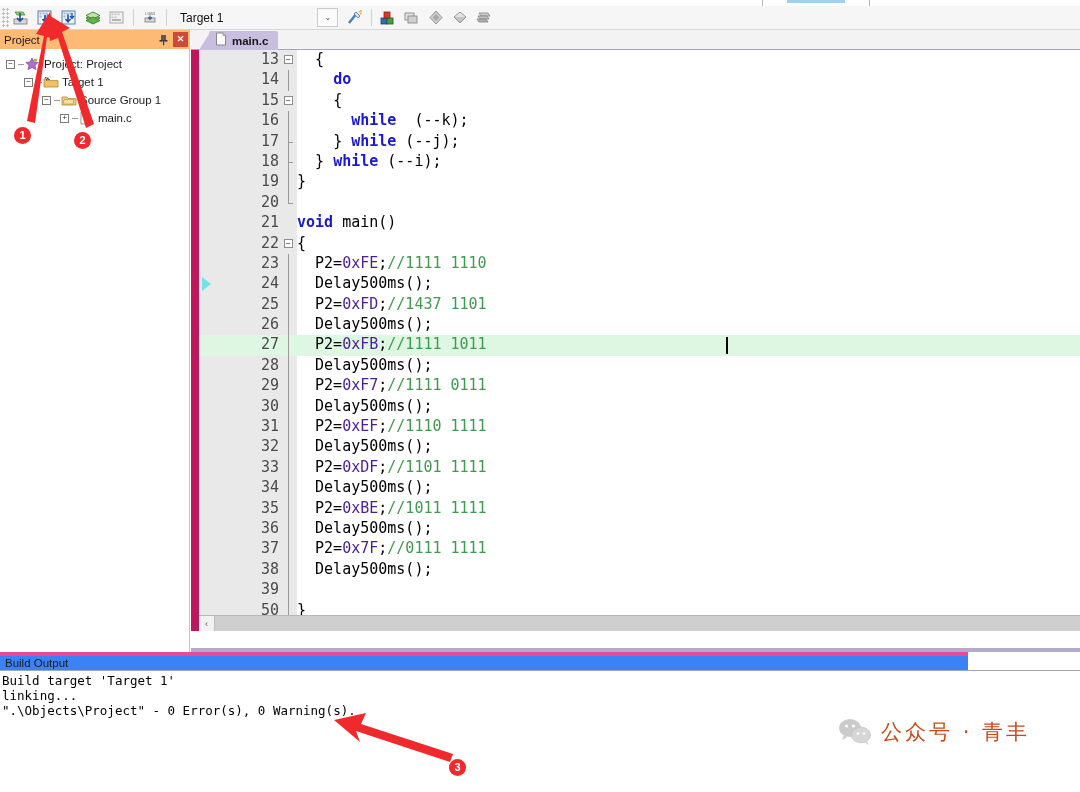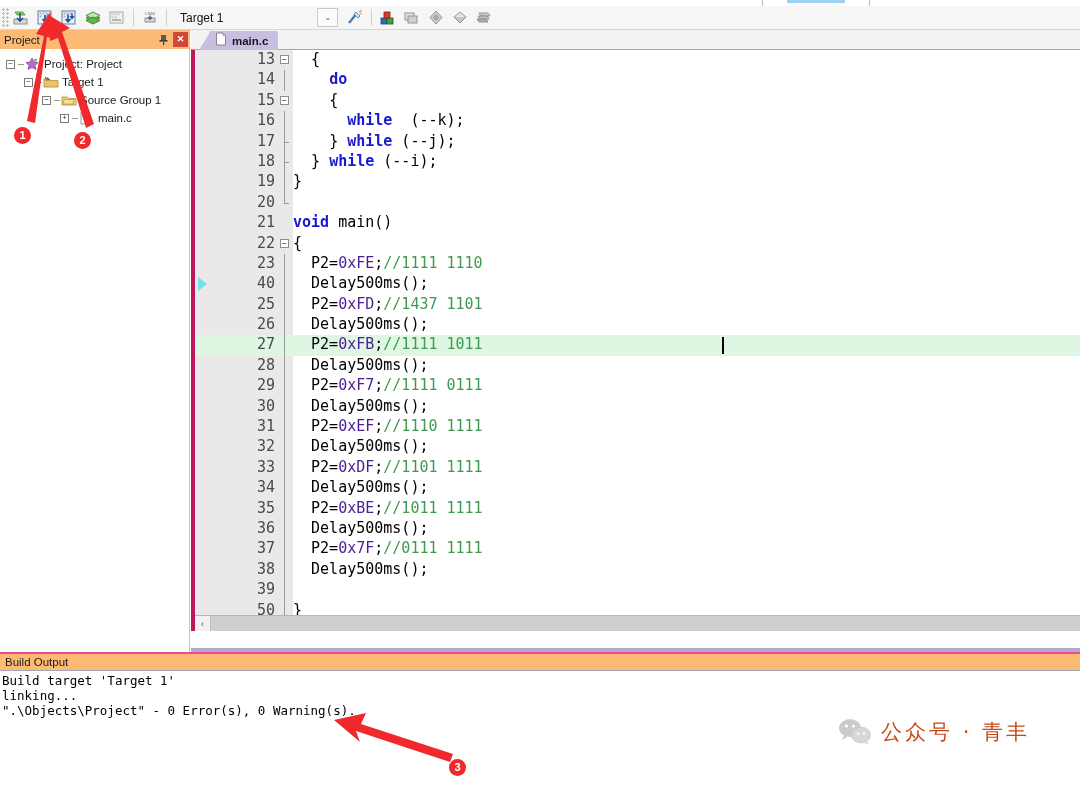--- a/index.html
+++ b/index.html
@@ -123,21 +123,21 @@
   .tab-skew-l {
     position: absolute; left: 8px; top: 1px; width: 12px; height: 19px;
     background: #c8bedf;
     clip-path: polygon(100% 0, 100% 100%, 0 100%);
   }
   .tab-label { font-size: 11.5px; color: #17171b; font-weight: bold; }
 
   .code-area {
     position: relative; width: 889px; height: 581px;
     background: #ffffff;
-    border-left: 4px solid #be185d;
+    border-left: 8px solid #be185d;
     overflow: hidden;
   }
   .gutter-bg {
     position: absolute; left: 0; top: 0; width: 84px; height: 581px;
     background: #e9e9e9;
   }
   .fold-col {
     position: absolute; left: 84px; top: 0; width: 14px; height: 581px;
     background: #e9e9e9;
   }
@@ -214,23 +214,23 @@
     position: absolute; left: 191px; top: 648px; width: 889px; height: 4px;
     background: #b3a9cd;
   }
 
   
   .build-panel {
     position: absolute; left: 0; top: 652px; width: 1080px; height: 140px;
     background: #ffffff;
   }
   .build-header {
-    height: 18px; width: 1080px; background: #fdba74;
+    height: 18px; width: 968px; background: #3b82f6;
     display: flex; align-items: center;
-    border-top: 2px solid #ec4899;
+    border-top: 4px solid #ec4899;
   }
   .build-title { font-size: 11.5px; color: #1a1a1a; margin-left: 5px; }
   .build-body {
     position: relative;
     height: 121px; width: 1080px; background: #ffffff;
     border-top: 1px solid #9fa9b5;
     padding: 2px 0 0 2px;
     font-family: "DejaVu Sans Mono", monospace;
     font-size: 12.5px; color: #000;
     line-height: 15.2px;
@@ -483,21 +483,21 @@
           <div class="cline"><span class="lno">14</span><span class="fold-line"></span><span class="ctext"><span class="k-plain">    </span><span class="k-blue">do</span></span></div>
           <div class="cline"><span class="lno">15</span><span class="fold-box">−</span><span class="ctext"><span class="k-plain">    </span><span class="k-plain">{</span></span></div>
           <div class="cline"><span class="lno">16</span><span class="fold-line"></span><span class="ctext"><span class="k-plain">      </span><span class="k-blue">while</span><span class="k-plain">  (--k);</span></span></div>
           <div class="cline"><span class="lno">17</span><span class="fold-line"></span><span class="fold-tick"></span><span class="ctext"><span class="k-plain">    </span><span class="k-plain">} </span><span class="k-blue">while</span><span class="k-plain"> (--j);</span></span></div>
           <div class="cline"><span class="lno">18</span><span class="fold-line"></span><span class="fold-tick"></span><span class="ctext"><span class="k-plain">  </span><span class="k-plain">} </span><span class="k-blue">while</span><span class="k-plain"> (--i);</span></span></div>
           <div class="cline"><span class="lno">19</span><span class="fold-line"></span><span class="ctext"><span class="k-plain">}</span></span></div>
           <div class="cline"><span class="lno">20</span><span class="fold-end"></span><span class="fold-end-t"></span><span class="ctext"></span></div>
           <div class="cline"><span class="lno">21</span><span class="ctext"><span class="k-blue">void</span><span class="k-plain"> main()</span></span></div>
           <div class="cline"><span class="lno">22</span><span class="fold-box">−</span><span class="ctext"><span class="k-plain">{</span></span></div>
           <div class="cline"><span class="lno">23</span><span class="fold-line"></span><span class="ctext"><span class="k-plain">  </span><span class="k-plain">P2=</span><span class="k-hex">0xFE</span><span class="k-plain">;</span><span class="k-cmt">//1111 1110</span></span></div>
-          <div class="cline"><span class="lno">40</span><span class="fold-line"></span><span class="bmark-arrow"></span><span class="ctext"><span class="k-plain">  </span><span class="k-plain">Delay500ms();</span></span></div>
+          <div class="cline"><span class="lno">24</span><span class="fold-line"></span><span class="bmark-arrow"></span><span class="ctext"><span class="k-plain">  </span><span class="k-plain">Delay500ms();</span></span></div>
           <div class="cline"><span class="lno">25</span><span class="fold-line"></span><span class="ctext"><span class="k-plain">  </span><span class="k-plain">P2=</span><span class="k-hex">0xFD</span><span class="k-plain">;</span><span class="k-cmt">//1437 1101</span></span></div>
           <div class="cline"><span class="lno">26</span><span class="fold-line"></span><span class="ctext"><span class="k-plain">  </span><span class="k-plain">Delay500ms();</span></span></div>
           <div class="cline hl"><span class="lno">27</span><span class="fold-line"></span><span class="ctext"><span class="k-plain">  </span><span class="k-plain">P2=</span><span class="k-hex">0xFB</span><span class="k-plain">;</span><span class="k-cmt">//1111 1011</span></span><span class="caret" style="left: 527px;"></span></div>
           <div class="cline"><span class="lno">28</span><span class="fold-line"></span><span class="ctext"><span class="k-plain">  </span><span class="k-plain">Delay500ms();</span></span></div>
           <div class="cline"><span class="lno">29</span><span class="fold-line"></span><span class="ctext"><span class="k-plain">  </span><span class="k-plain">P2=</span><span class="k-hex">0xF7</span><span class="k-plain">;</span><span class="k-cmt">//1111 0111</span></span></div>
           <div class="cline"><span class="lno">30</span><span class="fold-line"></span><span class="ctext"><span class="k-plain">  </span><span class="k-plain">Delay500ms();</span></span></div>
           <div class="cline"><span class="lno">31</span><span class="fold-line"></span><span class="ctext"><span class="k-plain">  </span><span class="k-plain">P2=</span><span class="k-hex">0xEF</span><span class="k-plain">;</span><span class="k-cmt">//1110 1111</span></span></div>
           <div class="cline"><span class="lno">32</span><span class="fold-line"></span><span class="ctext"><span class="k-plain">  </span><span class="k-plain">Delay500ms();</span></span></div>
           <div class="cline"><span class="lno">33</span><span class="fold-line"></span><span class="ctext"><span class="k-plain">  </span><span class="k-plain">P2=</span><span class="k-hex">0xDF</span><span class="k-plain">;</span><span class="k-cmt">//1101 1111</span></span></div>
           <div class="cline"><span class="lno">34</span><span class="fold-line"></span><span class="ctext"><span class="k-plain">  </span><span class="k-plain">Delay500ms();</span></span></div>

